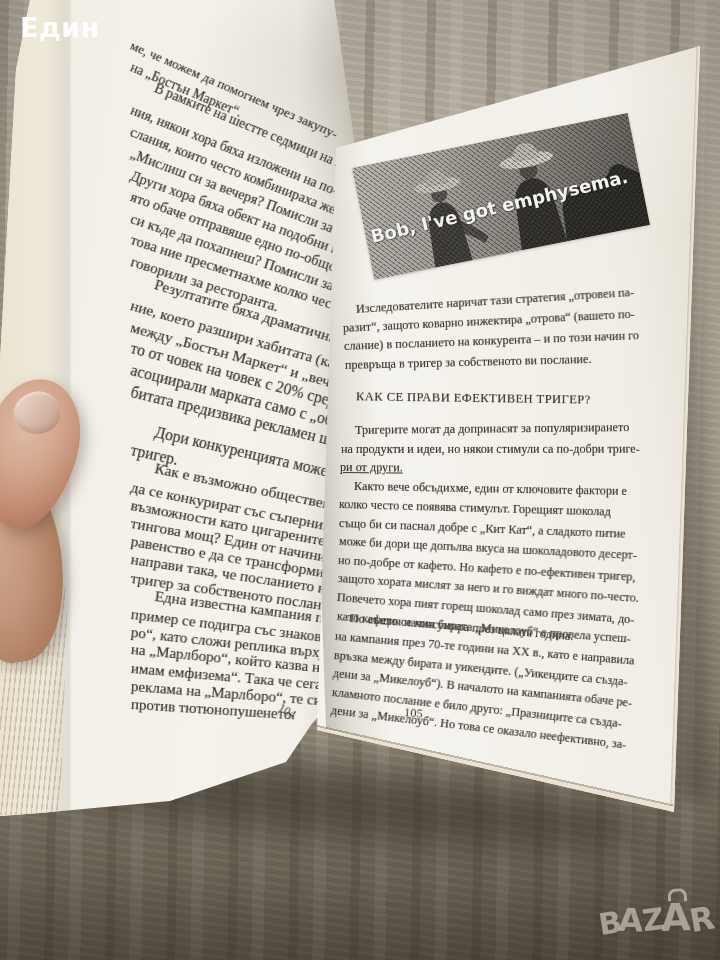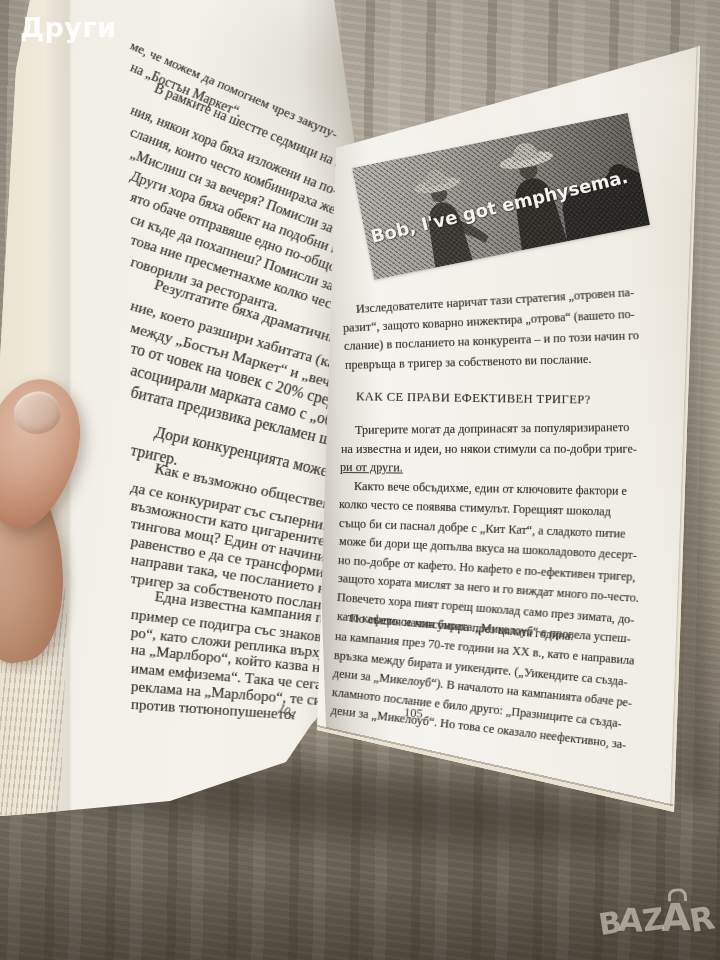--- a/index.html
+++ b/index.html
@@ -170,21 +170,21 @@
 
     <div>
         <div class="tline" style="left: 356px; top: 303px; transform: rotate(-3.5deg); font-size: 12.2px;">Изследователите наричат тази стратегия „отровен па-</div>
         <div class="tline" style="left: 343px; top: 321.6px; transform: rotate(-2.8deg); font-size: 12.2px;">разит“, защото коварно инжектира „отрова“ (вашето по-</div>
         <div class="tline" style="left: 344px; top: 340.2px; transform: rotate(-2.1deg); font-size: 12.2px;">слание) в посланието на конкурента – и по този начин го</div>
         <div class="tline" style="left: 345px; top: 358.8px; transform: rotate(-1.4deg); font-size: 12.2px;">превръща в тригер за собственото ви послание.</div>
       </div>
     <div class="rp-heading">КАК СЕ ПРАВИ ЕФЕКТИВЕН ТРИГЕР?</div>
     <div>
         <div class="tline" style="left: 355px; top: 424px; transform: rotate(-0.6deg); font-size: 12.2px;">Тригерите могат да допринасят за популяризирането</div>
-        <div class="tline" style="left: 340.6px; top: 442.55px; transform: rotate(-0.0499999deg); font-size: 12.2px;">на известна и идеи, но някои стимули са по-добри триге-</div>
+        <div class="tline" style="left: 340.6px; top: 442.55px; transform: rotate(-0.0499999deg); font-size: 12.2px;">на продукти и идеи, но някои стимули са по-добри триге-</div>
         <div class="tline" style="left: 340.2px; top: 461.1px; transform: rotate(0.5deg); font-size: 12.2px; text-decoration: underline;">ри от други.</div>
         <div class="tline" style="left: 353.8px; top: 479.65px; transform: rotate(1.05deg); font-size: 12.2px;">Както вече обсъдихме, един от ключовите фактори е</div>
         <div class="tline" style="left: 339.4px; top: 498.2px; transform: rotate(1.6deg); font-size: 12.2px;">колко често се появява стимулът. Горещият шоколад</div>
         <div class="tline" style="left: 339px; top: 516.75px; transform: rotate(2.15deg); font-size: 12.2px;">също би си паснал добре с „Кит Кат“, а сладкото питие</div>
         <div class="tline" style="left: 338.6px; top: 535.3px; transform: rotate(2.7deg); font-size: 12.2px;">може би дори ще допълва вкуса на шоколадовото десерт-</div>
         <div class="tline" style="left: 338.2px; top: 553.85px; transform: rotate(3.25deg); font-size: 12.2px;">но по-добре от кафето. Но кафето е по-ефективен тригер,</div>
         <div class="tline" style="left: 337.8px; top: 572.4px; transform: rotate(3.8deg); font-size: 12.2px;">защото хората мислят за него и го виждат много по-често.</div>
         <div class="tline" style="left: 337.4px; top: 590.95px; transform: rotate(4.35deg); font-size: 12.2px;">Повечето хора пият горещ шоколад само през зимата, до-</div>
         <div class="tline" style="left: 337px; top: 609.5px; transform: rotate(4.9deg); font-size: 12.2px;">като кафето се консумира през цялата година.</div>
       </div>
@@ -198,21 +198,21 @@
       </div>
     <div class="pn pn-right">105</div>
   </div>
 
   <div>
     <div class="palm"></div>
     <div class="thumb"></div>
     <div class="nail"></div>
   </div>
 
-  <div class="wm-user">Други</div>
+  <div class="wm-user">Един</div>
   <div class="bazar">
       <span style="font-size: 30px; transform: rotate(-7deg) translateY(8px);">B</span>
       <span style="font-size: 32px; transform: rotate(4deg) translateY(4px);">A</span>
       <span style="font-size: 30px; transform: rotate(-6deg) translateY(6px);">Z</span>
       <span class="bag" style="font-size: 38px; transform: rotate(0deg) translateY(0px);">A</span>
       <span style="font-size: 32px; transform: rotate(-8deg) translateY(6px);">R</span>
     </div>
 
 </div>
 

